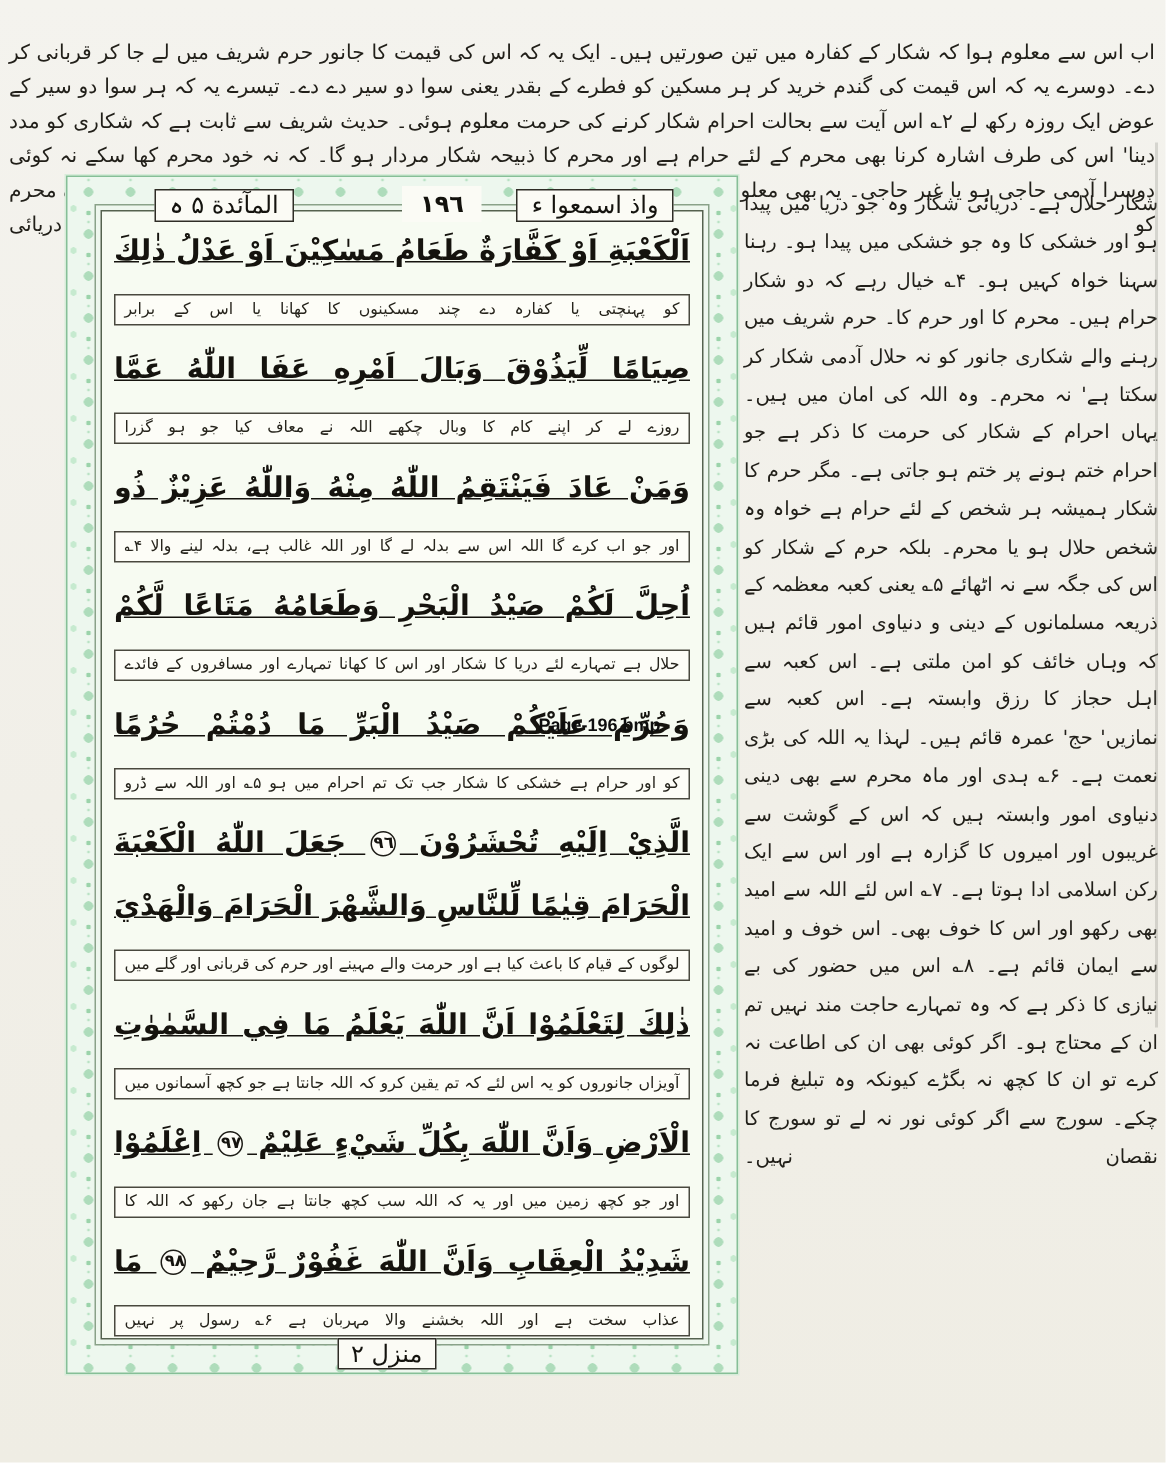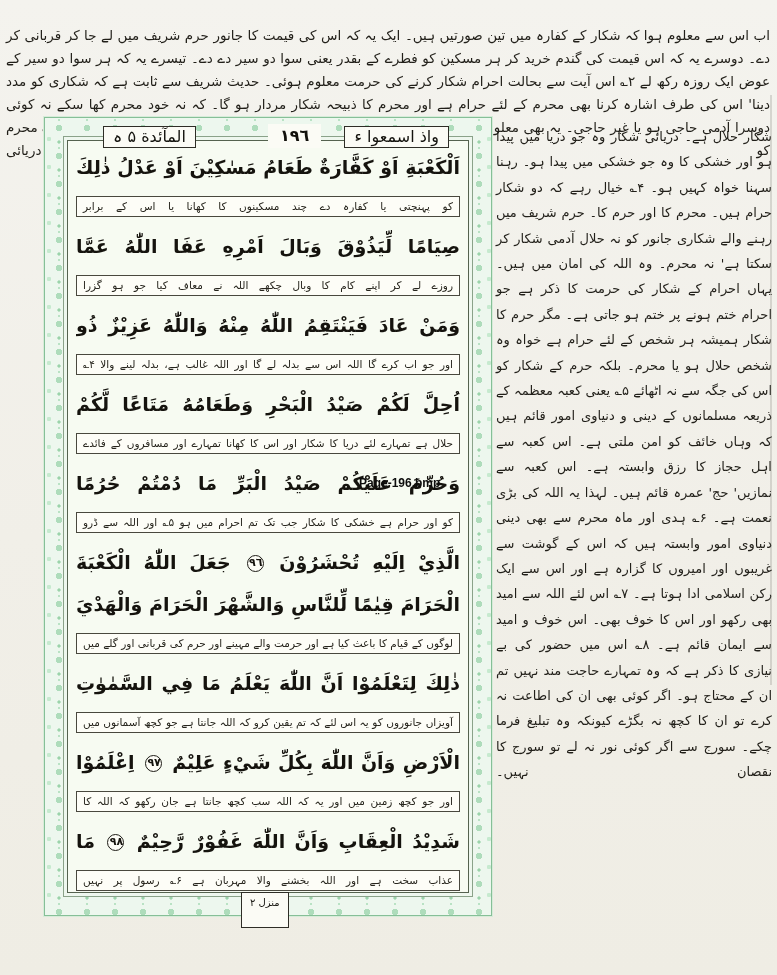--- a/index.html
+++ b/index.html
@@ -37,21 +37,21 @@
     position:relative;height:100%;box-sizing:border-box;
     background:#f7fbf2;
     border:1px solid #55624f;
     box-shadow:0 0 0 3px #eef7ee,0 0 0 4px #8aa289;
     padding:5px 8px;
     overflow:hidden;
   }
   .verse-line{
     height:42px;line-height:42px;overflow:hidden;
     direction:rtl;text-align:justify;text-align-last:justify;
-    font-size:19px;font-weight:bold;color:#15130e;
+    font-size:19px;font-weight:bold;color:#15130e;text-decoration:underline;
   }
   .translation-line{
     box-sizing:border-box;height:21px;line-height:18px;overflow:hidden;
     margin:8px 0;padding:0 6px;
     direction:rtl;text-align:justify;text-align-last:justify;
     font-size:10.5px;color:#26241c;
     background:#fdfdf7;border:1px solid #49483e;
   }
   .ayah-num{
     display:inline-block;width:17px;height:17px;box-sizing:border-box;
@@ -70,23 +70,23 @@
   }
   .juz-label{right:42px;}
   .surah-label{left:58px;}
   .page-number{
     position:absolute;top:6px;left:223px;height:24px;
     background:#fbfbf5;padding:0 12px;
     font-size:16px;font-weight:bold;line-height:24px;letter-spacing:2px;
     color:#12110c;direction:rtl;
   }
   .manzil-label{
-    position:absolute;top:774px;left:196px;height:36px;box-sizing:border-box;
+    position:absolute;top:774px;left:180px;height:21px;box-sizing:border-box;
     background:#fbfbf5;border:1px solid #2e2d26;
-    direction:rtl;font-size:10px;line-height:19px;padding:0 8px;color:#14130e;
+    direction:rtl;font-size:16px;line-height:19px;padding:0 8px;color:#14130e;
     white-space:nowrap;
   }
 
   
   .side-commentary{
     position:absolute;left:496px;top:124px;width:276px;
     direction:rtl;text-align:justify;text-align-last:justify;
     font-size:13px;line-height:25.4px;color:#211f19;
   }
 

